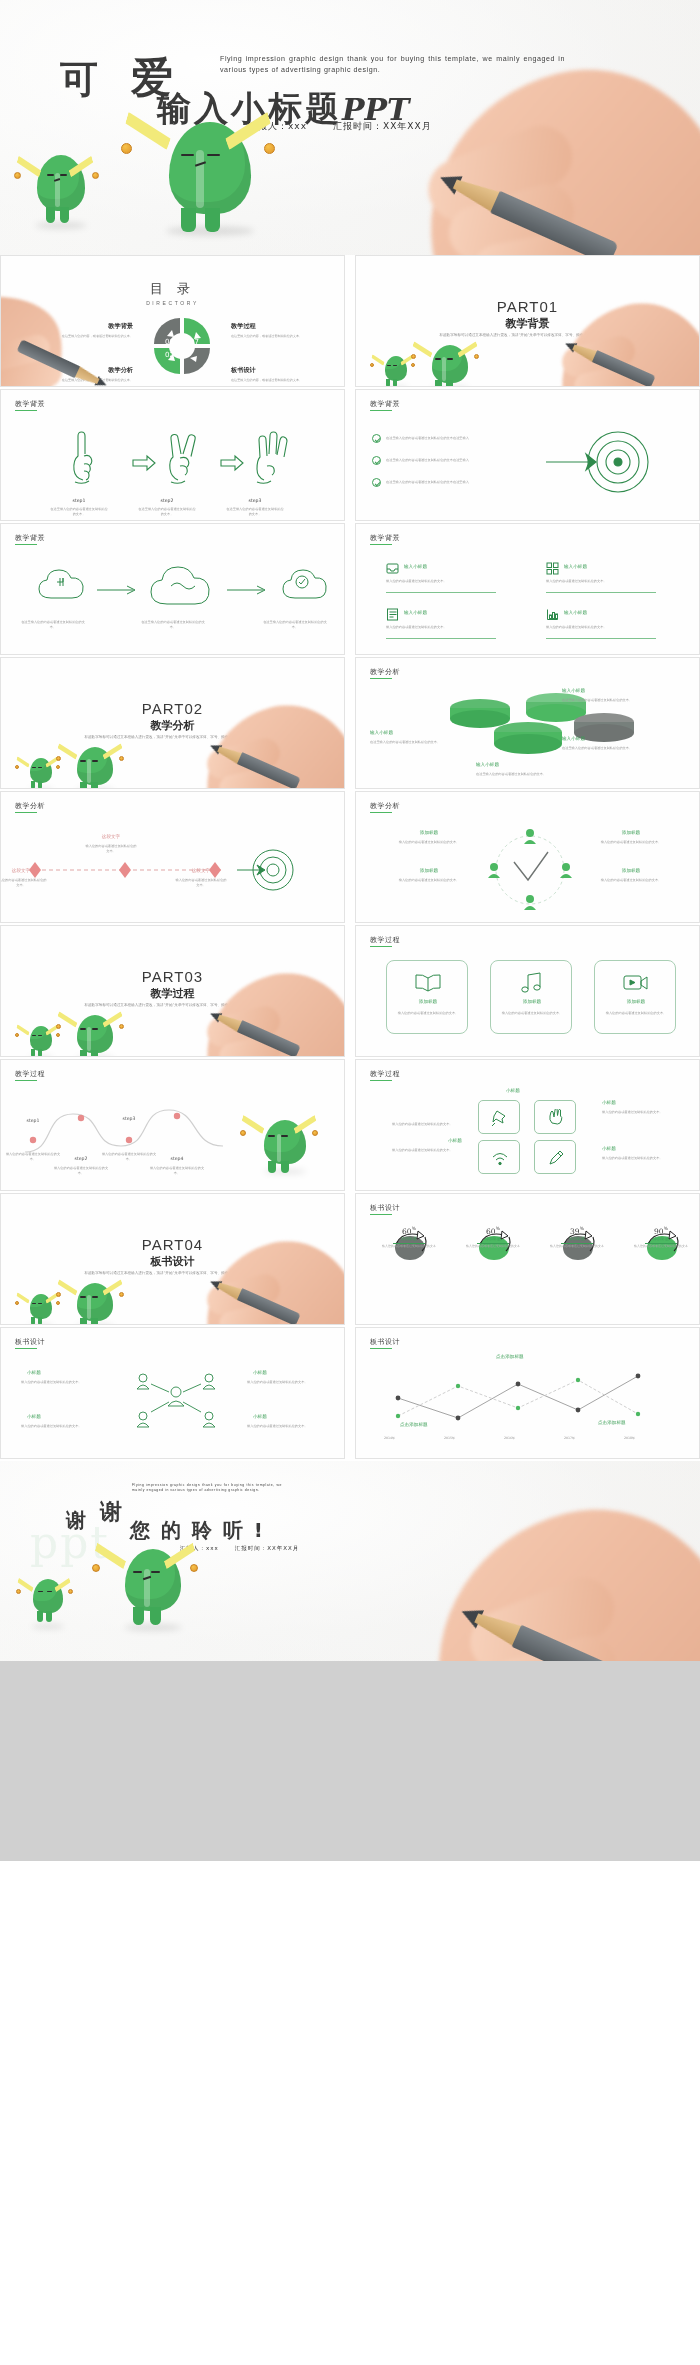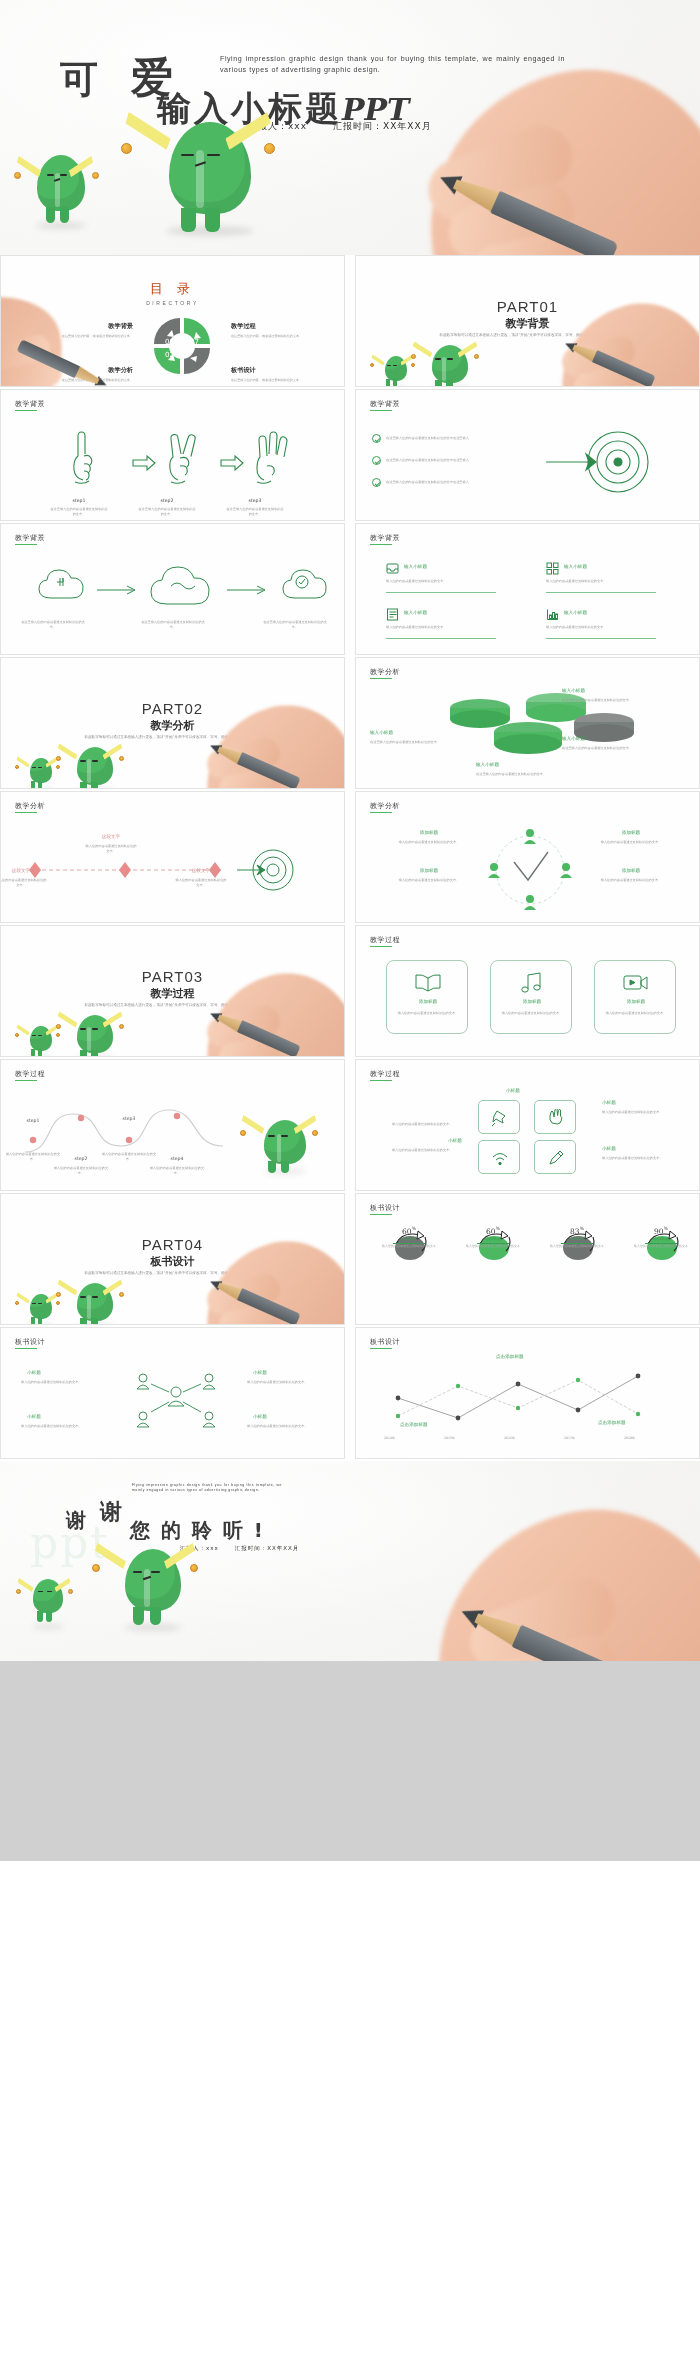--- a/index.html
+++ b/index.html
@@ -170,21 +170,21 @@
   }
   .mini-pencil .tip{ position:absolute;left:0;top:2px;width:0;height:0;
     border-top:5px solid transparent;border-bottom:5px solid transparent;border-right:11px solid #3f4448;}
   .mini-pencil .wood{ position:absolute;left:9px;top:1px;width:24px;height:12px;
     background:linear-gradient(180deg,#e7c48e,#c9a064);clip-path:polygon(0 28%,100% 0,100% 100%,0 72%);}
   .mini-pencil .body{ position:absolute;left:32px;top:0;width:64px;height:13px;
     background:linear-gradient(180deg,#7d8489,#565c60);border-radius:1px 4px 4px 1px;}
 
   
   .dir-title{ position:absolute; left:0; right:0; top:24px; text-align:center; }
-  .dir-title .zh{ font-size:13px; letter-spacing:5px; color:#c2410c; font-family:"DejaVu Sans",sans-serif;}
+  .dir-title .zh{ font-size:13px; letter-spacing:5px; color:#404040; font-family:"DejaVu Sans",sans-serif;}
   .dir-title .en{ font-size:5px; letter-spacing:2.6px; color:#666; margin-top:2px;}
   .dir-wheel{ position:absolute; left:151px; top:60px; width:60px; height:60px; }
   .qnum{
     position:absolute; font-size:7px; color:#fff; font-family:"DejaVu Sans",sans-serif;
   }
   .dir-item{ position:absolute; width:84px; }
   .dir-item .h{ font-size:6.2px; font-weight:bold; color:#333; font-family:"DejaVu Sans",sans-serif;}
   .dir-item .t{ font-size:3.1px; line-height:4.6px; color:#9a9a9a; margin-top:3px;}
   .dir-item.l{ text-align:right; }
   .dir-item.r{ text-align:left; }
@@ -933,21 +933,21 @@
       <div class="pct-txt" style="left:104px;">输入您的内容或者通过复制粘贴您的文本</div>
 
       <div class="circ-pct" style="left:204px;top:34px;">
         <svg width="38" height="34" viewBox="0 0 38 34">
           <ellipse cx="18" cy="20" rx="15" ry="12" fill="#6f7472"></ellipse>
           <path d="M4 16 q6 -13 24 -9" fill="none" stroke="#222" stroke-width="1.1"></path>
           <path d="M26 3 l6 5 l-7 3 z" fill="#fff" stroke="#222" stroke-width="1"></path>
           <path d="M33 9 q3 8 -3 14" fill="none" stroke="#222" stroke-width="1.1"></path>
         </svg>
       </div>
-      <div class="pct-val" style="left:204px;"><span>83</span><sup>%</sup></div>
+      <div class="pct-val" style="left:204px;"><span>39</span><sup>%</sup></div>
       <div class="pct-sub" style="left:191px;">添加标题</div>
       <div class="pct-txt" style="left:188px;">输入您的内容或者通过复制粘贴您的文本</div>
 
       <div class="circ-pct" style="left:288px;top:34px;">
         <svg width="38" height="34" viewBox="0 0 38 34">
           <ellipse cx="18" cy="20" rx="15" ry="12" fill="#4cb862"></ellipse>
           <path d="M4 16 q6 -13 24 -9" fill="none" stroke="#222" stroke-width="1.1"></path>
           <path d="M26 3 l6 5 l-7 3 z" fill="#fff" stroke="#222" stroke-width="1"></path>
           <path d="M33 9 q3 8 -3 14" fill="none" stroke="#222" stroke-width="1.1"></path>
         </svg>

